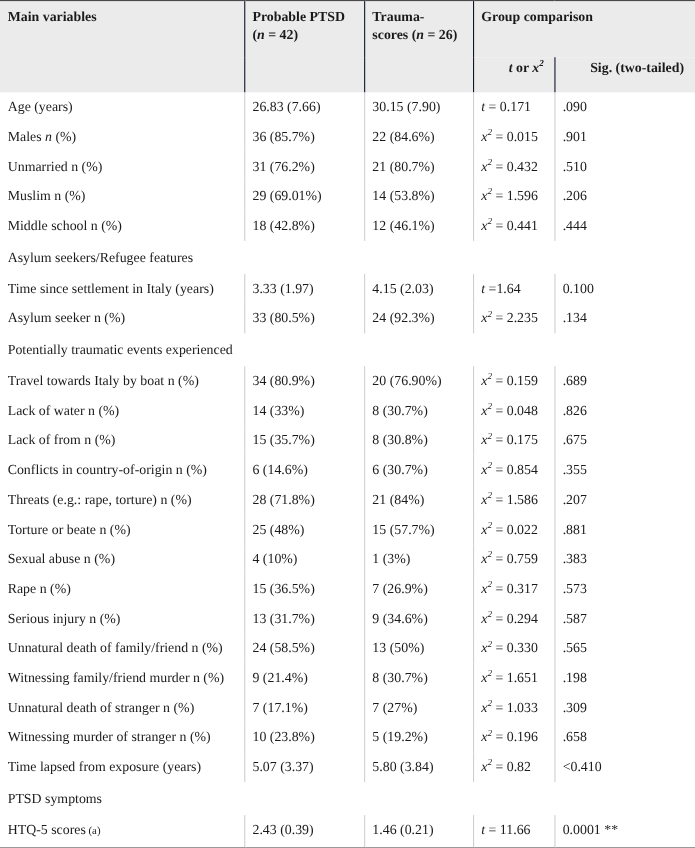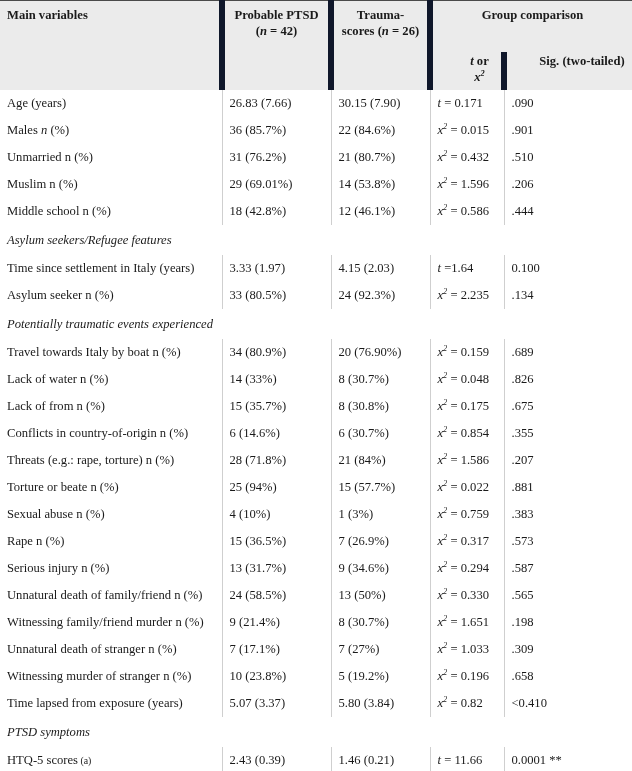--- a/index.html
+++ b/index.html
@@ -38,42 +38,41 @@
     font-weight: bold;
     text-align: left;
     vertical-align: top;
     padding: 7px 7px 3px 7px;
     font-size: 12.6px;
     line-height: 1.25;
     border: none;
   }
   thead tr.hrow1 th { height: 41px; }
   thead tr.hrow2 th { height: 25px; padding-top: 2px; padding-bottom: 5px; padding-left: 32px; }
-  th.vsep { border-left: 6px solid #0f172a; text-align: center; }
+  th.vsep { border-left: 1px solid #0f172a; }
   .topline {
     border-top: 1.5px solid #4a4a4a;
   }
 
   
   tbody td {
     padding: 5px 7px 5px 7px;
     vertical-align: middle;
     line-height: 1.2;
     font-size: 12.6px;
     height: 17px;
     border: none;
   }
   td.vsep { border-left: 1px solid #cfcfcf; }
   td.num { text-align: left; }
   tr.section-row td {
     padding-top: 7px;
     padding-bottom: 6px;
   }
   .section-label {
-    font-style: italic;
     font-size: 12.6px;
   }
   tr.lastrow td {
     border-bottom: 1.5px solid #9a9a9a;
     padding-bottom: 7px;
     margin-left: 24px;
   }
   .ital { font-style: italic; }
   sup { font-size: 0.66em; vertical-align: super; line-height: 0; }
   .note { font-size: 0.78em; }
@@ -142,21 +141,21 @@
           <td><span>Muslim n (%)</span></td>
           <td class="vsep num"><span>29 (69.01%)</span></td>
           <td class="vsep num"><span>14 (53.8%)</span></td>
           <td class="vsep num"><span class="ital">x</span><sup class="ital">2</sup><span> = 1.596</span></td>
           <td class="vsep num"><span>.206</span></td>
         </tr>
         <tr>
           <td><span>Middle school n (%)</span></td>
           <td class="vsep num"><span>18 (42.8%)</span></td>
           <td class="vsep num"><span>12 (46.1%)</span></td>
-          <td class="vsep num"><span class="ital">x</span><sup class="ital">2</sup><span> = 0.586</span></td>
+          <td class="vsep num"><span class="ital">x</span><sup class="ital">2</sup><span> = 0.441</span></td>
           <td class="vsep num"><span>.444</span></td>
         </tr>
         <tr class="section-row">
           <td colspan="5"><span class="section-label">Asylum seekers/Refugee features</span></td>
         </tr>
         <tr>
           <td><span>Time since settlement in Italy (years)</span></td>
           <td class="vsep num"><span>3.33 (1.97)</span></td>
           <td class="vsep num"><span>4.15 (2.03)</span></td>
           <td class="vsep num"><span class="ital">t</span><span> =1.64</span></td>
@@ -202,21 +201,21 @@
         </tr>
         <tr>
           <td><span>Threats (e.g.: rape, torture) n (%)</span></td>
           <td class="vsep num"><span>28 (71.8%)</span></td>
           <td class="vsep num"><span>21 (84%)</span></td>
           <td class="vsep num"><span class="ital">x</span><sup class="ital">2</sup><span> = 1.586</span></td>
           <td class="vsep num"><span>.207</span></td>
         </tr>
         <tr>
           <td><span>Torture or beate n (%)</span></td>
-          <td class="vsep num"><span>25 (94%)</span></td>
+          <td class="vsep num"><span>25 (48%)</span></td>
           <td class="vsep num"><span>15 (57.7%)</span></td>
           <td class="vsep num"><span class="ital">x</span><sup class="ital">2</sup><span> = 0.022</span></td>
           <td class="vsep num"><span>.881</span></td>
         </tr>
         <tr>
           <td><span>Sexual abuse n (%)</span></td>
           <td class="vsep num"><span>4 (10%)</span></td>
           <td class="vsep num"><span>1 (3%)</span></td>
           <td class="vsep num"><span class="ital">x</span><sup class="ital">2</sup><span> = 0.759</span></td>
           <td class="vsep num"><span>.383</span></td>

